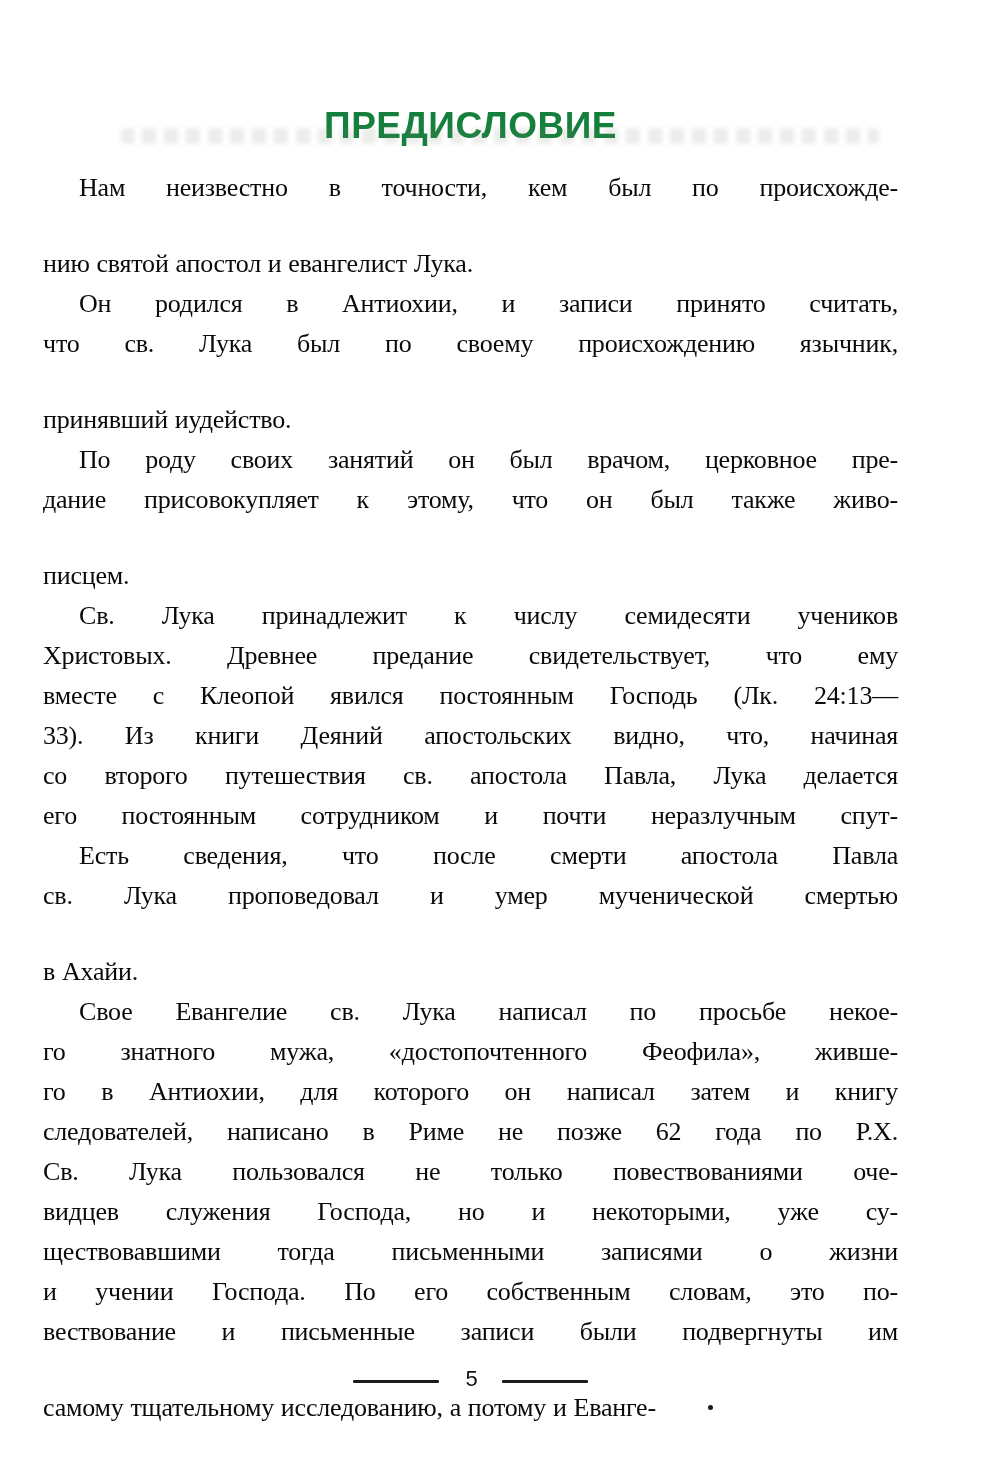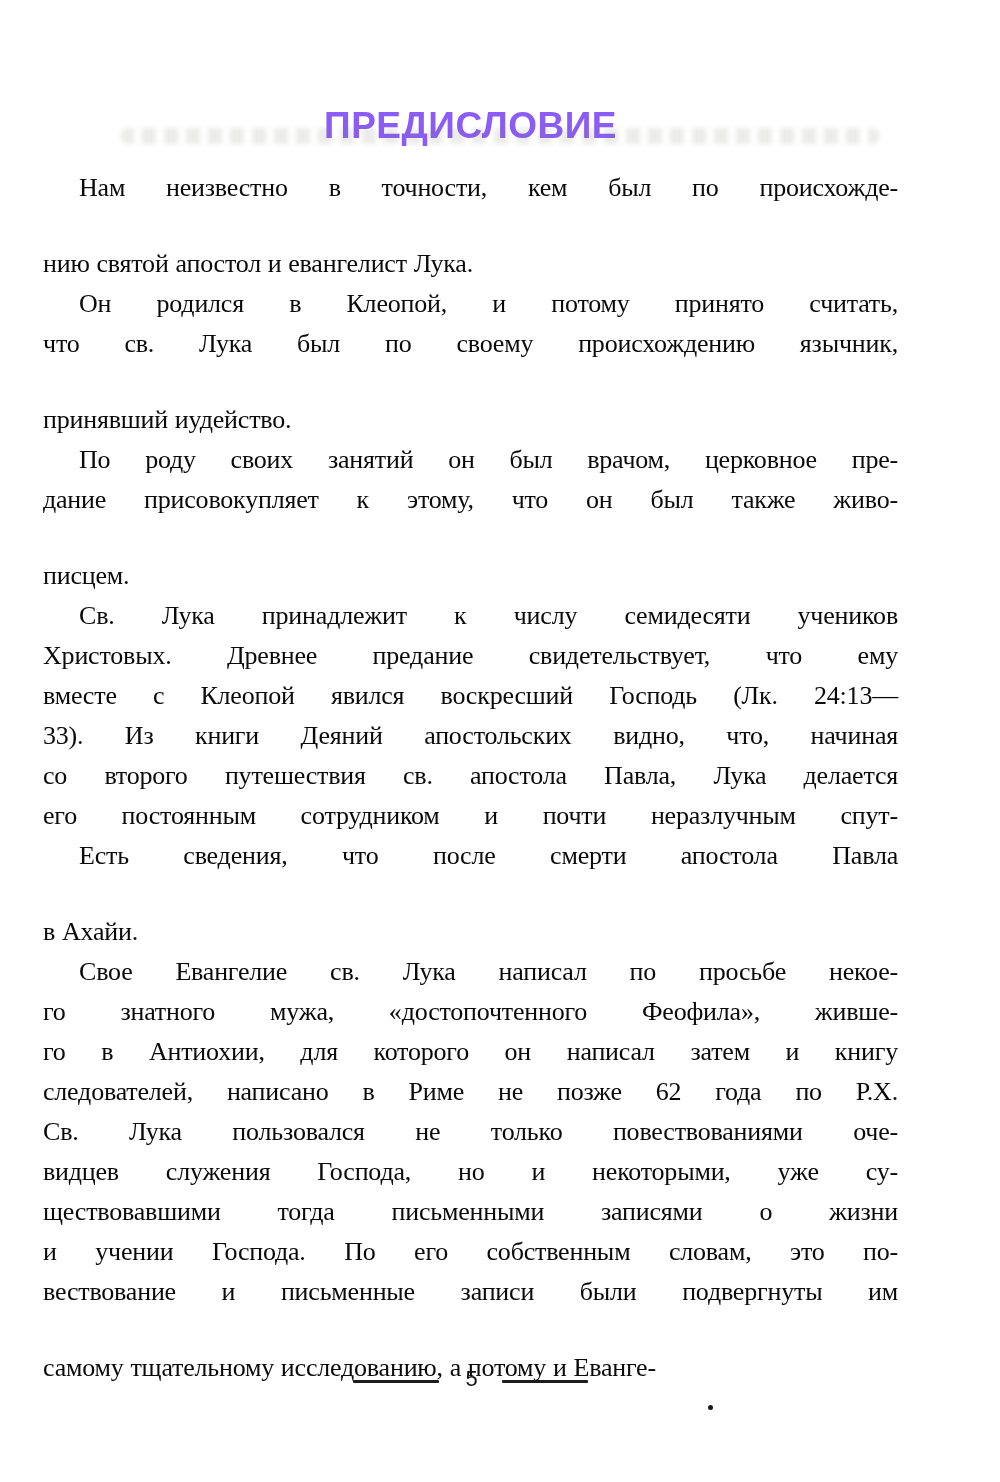--- a/index.html
+++ b/index.html
@@ -20,21 +20,21 @@
   #title {
     position: absolute;
     top: 80px;
     left: 43px;
     width: 855px;
     text-align: center;
     font-family: "Liberation Sans", "DejaVu Sans", sans-serif;
     font-weight: 700;
     font-size: 37px;
     letter-spacing: 0.5px;
-    color: #8b5cf6;
+    color: #15803d;
   }
   
   #ghost-bleed {
     position: absolute;
     top: 128px;
     left: 120px;
     width: 760px;
     height: 16px;
     background: repeating-linear-gradient(90deg,
         rgba(120,120,110,0.14) 0 14px,
@@ -108,39 +108,40 @@
   <h1 id="title">ПРЕДИСЛОВИЕ</h1>
 
   <div id="ghost-bleed"></div>
 
   <div id="body-text">
       <div class="para">
         <div class="line first">Нам неизвестно в точности, кем был по происхожде-</div>
         <div class="line last">нию святой апостол и евангелист Лука.</div>
       </div>
       <div class="para">
-        <div class="line first">Он родился в Клеопой, и потому принято считать,</div>
+        <div class="line first">Он родился в Антиохии, и записи принято считать,</div>
         <div class="line">что св. Лука был по своему происхождению язычник,</div>
         <div class="line last">принявший иудейство.</div>
       </div>
       <div class="para">
         <div class="line first">По роду своих занятий он был врачом, церковное пре-</div>
         <div class="line">дание присовокупляет к этому, что он был также живо-</div>
         <div class="line last">писцем.</div>
       </div>
       <div class="para">
         <div class="line first">Св. Лука принадлежит к числу семидесяти учеников</div>
         <div class="line">Христовых. Древнее предание свидетельствует, что ему</div>
-        <div class="line">вместе с Клеопой явился воскресший Господь (Лк. 24:13—</div>
+        <div class="line">вместе с Клеопой явился постоянным Господь (Лк. 24:13—</div>
         <div class="line">33). Из книги Деяний апостольских видно, что, начиная</div>
         <div class="line">со второго путешествия св. апостола Павла, Лука делается</div>
         <div class="line">его постоянным сотрудником и почти неразлучным спут-</div>
       </div>
       <div class="para">
         <div class="line first">Есть сведения, что после смерти апостола Павла</div>
+        <div class="line">св. Лука проповедовал и умер мученической смертью</div>
         <div class="line last">в Ахайи.</div>
       </div>
       <div class="para">
         <div class="line first">Свое Евангелие св. Лука написал по просьбе некое-</div>
         <div class="line">го знатного мужа, «достопочтенного Феофила», живше-</div>
         <div class="line">го в Антиохии, для которого он написал затем и книгу</div>
         <div class="line">следователей, написано в Риме не позже 62 года по Р.Х.</div>
         <div class="line">Св. Лука пользовался не только повествованиями оче-</div>
         <div class="line">видцев служения Господа, но и некоторыми, уже су-</div>
         <div class="line">ществовавшими тогда письменными записями о жизни</div>

